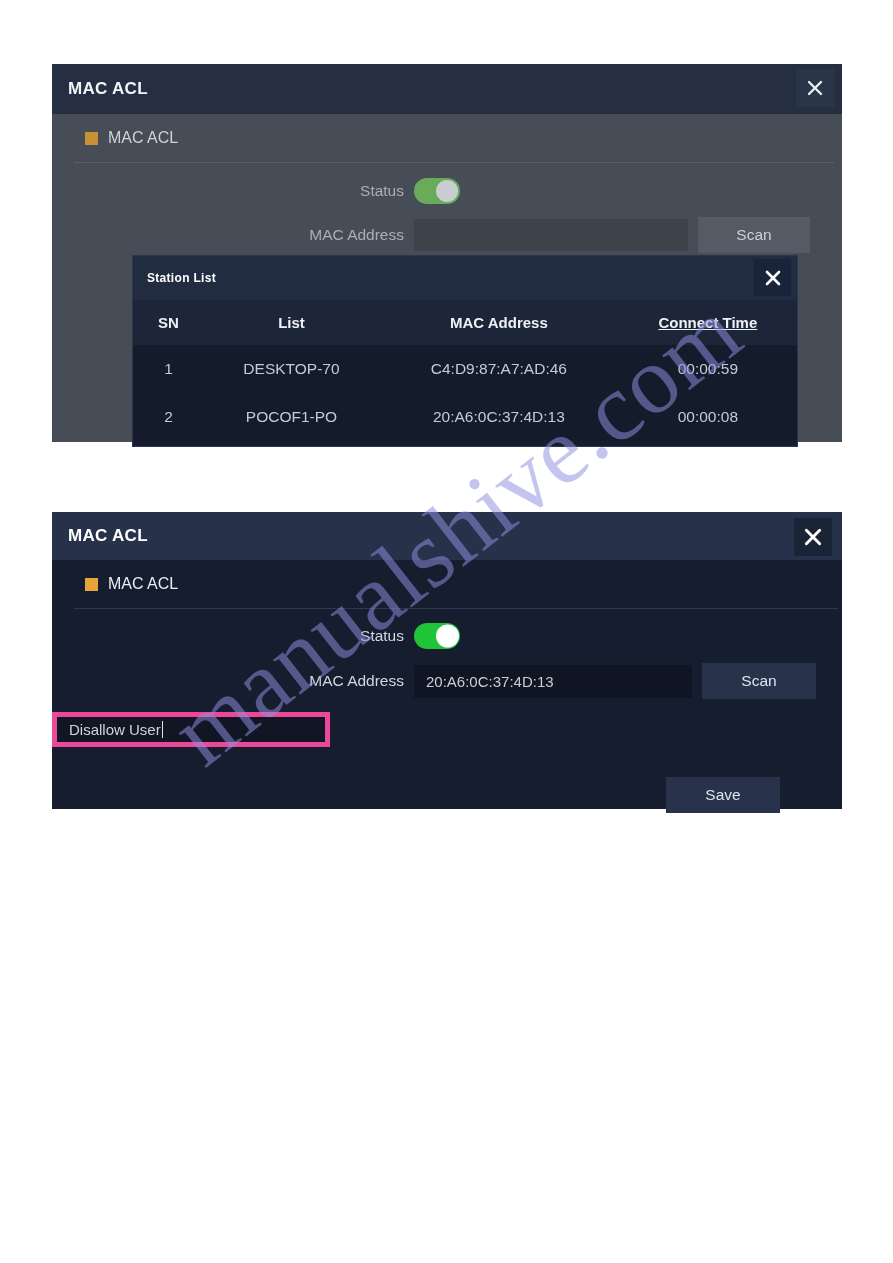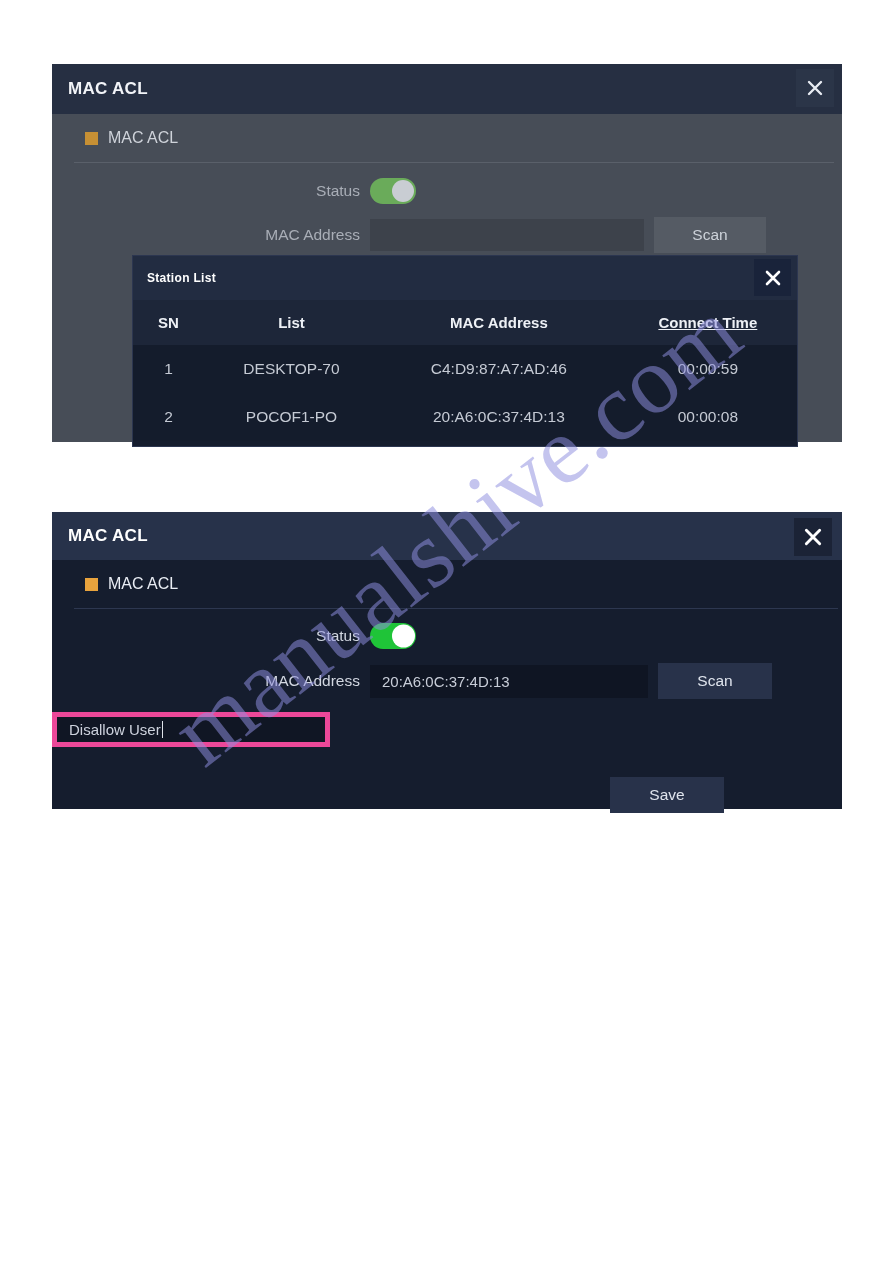--- a/index.html
+++ b/index.html
@@ -78,20 +78,21 @@
   .form-row {
     display: flex;
     align-items: center;
     box-sizing: border-box;
   }
   .f-label {
     text-align: right;
     font-size: 15.5px;
     box-sizing: border-box;
     padding-right: 10px;
+    margin-left: 44px;
   }
   .f-input {
     box-sizing: border-box;
     display: flex;
     align-items: center;
     font-size: 15px;
     padding-left: 12px;
   }
   .btn {
     box-sizing: border-box;
@@ -275,21 +276,21 @@
   }
   #dialog-two .scan-btn {
     width: 114px; height: 36px;
     background: #28324a;
     color: #dfe4ed;
     margin-left: 10px;
   }
   #dialog-two .save-row {
     display: flex;
     justify-content: flex-end;
-    padding-right: 118px;
+    padding-right: 62px;
     padding-top: 24px;
     text-align: right;
   }
   #dialog-two .save-btn {
     width: 114px; height: 36px;
     background: #28324a;
     color: #dfe4ed;
   }
 </style>
 </head>

